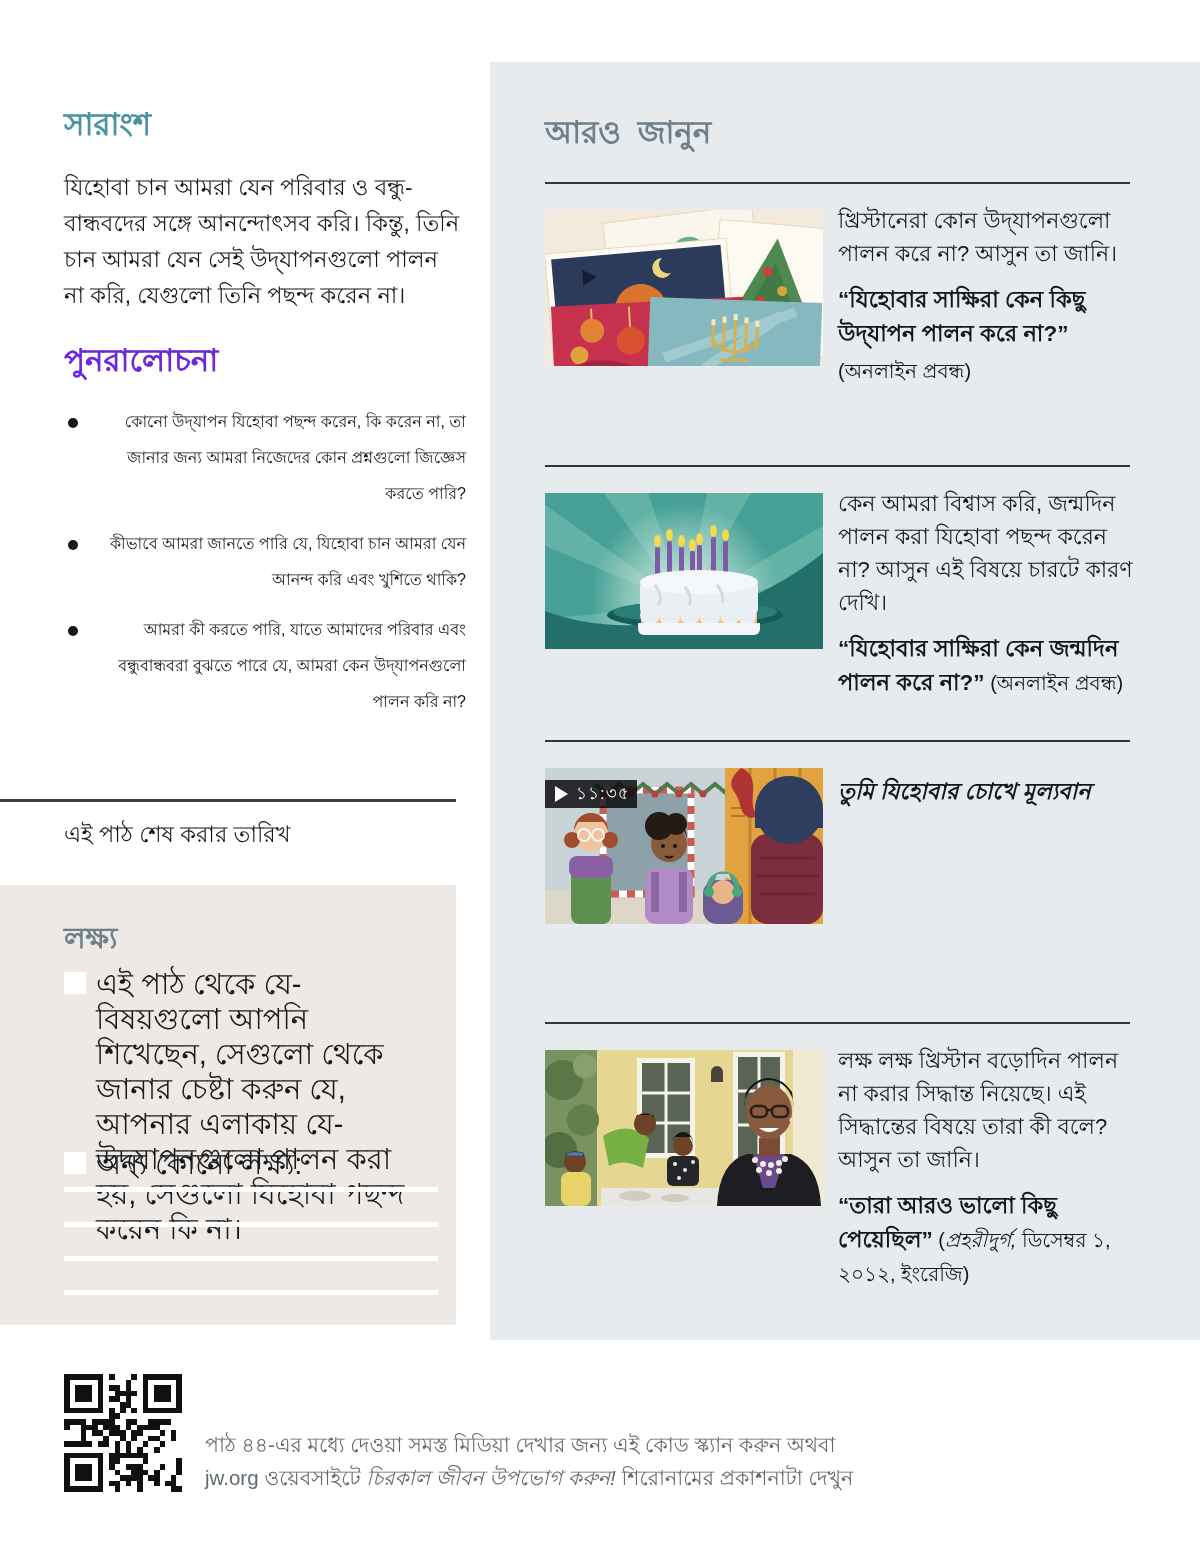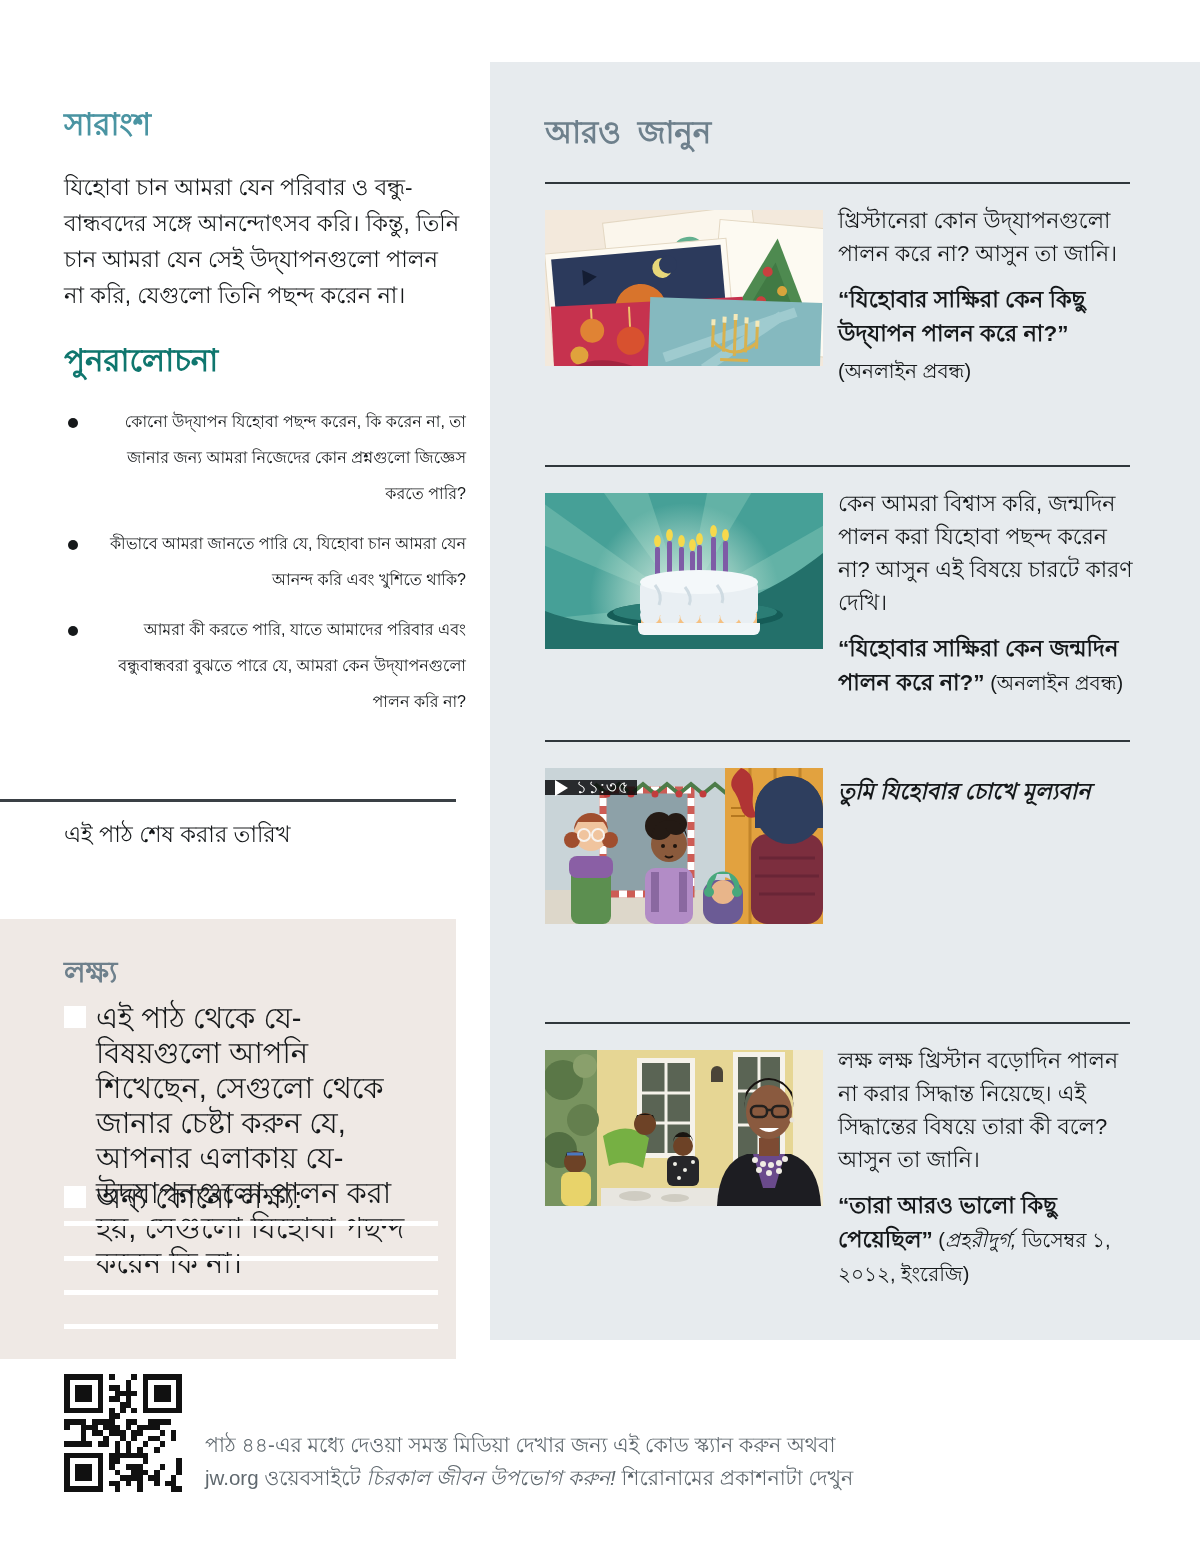--- a/index.html
+++ b/index.html
@@ -3,27 +3,27 @@
 <meta charset="utf-8">
 <style>
   html,body{margin:0;padding:0;background:#ffffff;}
   .page{
     position:relative;width:1200px;height:1543px;overflow:hidden;
     background:#ffffff;font-family:"Liberation Sans",sans-serif;color:#15181a;padding-left:39px;
   }
   
   .h-teal{position:absolute;left:64px;top:100px;font-size:31px;font-weight:bold;color:#4a94a2;}
   .summary-para{position:absolute;left:64px;top:170px;width:398px;font-size:22.5px;line-height:36px;}
-  .h-slate{position:absolute;left:64px;top:336px;font-size:31px;font-weight:bold;color:#0f766e;}
+  .h-slate{position:absolute;left:64px;top:336px;font-size:31px;font-weight:bold;color:#6d28d9;}
   .review-list{position:absolute;left:64px;top:404px;width:402px;}
   .bullet{position:relative;padding-left:38px;margin-bottom:14px;font-size:16px;line-height:36px;text-align:right;}
   .bullet::before{content:"";position:absolute;left:4px;top:14px;width:10px;height:10px;border-radius:50%;background:#15181a;}
   .date-rule{position:absolute;left:0;top:799px;width:456px;height:0;border-top:3px solid #3a4045;}
   .date-label{position:absolute;left:64px;top:817px;font-size:22.5px;}
-  .goal-box{position:absolute;left:0;top:919px;width:456px;height:440px;background:#efe9e5;}
+  .goal-box{position:absolute;left:0;top:885px;width:456px;height:440px;background:#efe9e5;}
   .goal-heading{position:absolute;left:64px;top:30px;font-size:29px;font-weight:bold;color:#6e808c;}
   .goal-item{position:absolute;left:64px;width:352px;}
   .goal-item .cbx{position:absolute;left:0;top:5px;width:22px;height:22px;background:#ffffff;}
   .goal-item .gtxt{display:block;margin-left:32px;font-size:29px;line-height:35px;}
   .goal-item1{top:82px;}
   .goal-item2{top:262px;}
   .write-line{position:absolute;left:64px;width:374px;height:5px;background:#ffffff;}
   
   .qr{position:absolute;left:64px;top:1374px;width:118px;height:118px;}
   .qr svg{display:block;width:100%;height:100%;}
@@ -35,21 +35,21 @@
   .sep{position:absolute;left:55px;width:585px;height:0;border-top:2px solid #30373c;}
   .item-img{position:absolute;left:55px;width:278px;height:156px;overflow:hidden;}
   .item-img svg{display:block;width:100%;height:100%;}
   .item-text{position:absolute;left:348px;width:302px;}
   .item-desc{font-size:22px;line-height:33px;}
   .item-title{font-size:22.5px;line-height:34px;font-weight:bold;margin-top:13px;}
   .item-title.ital{font-style:italic;}
   .item-note{font-size:20px;margin-top:5px;}
   .note-inline{font-weight:normal;font-size:20px;}
   .note-inline .ital{font-style:italic;}
-  .badge{position:absolute;left:0;top:12px;width:92px;height:15px;background:rgba(10,10,12,0.84);display:flex;align-items:center;}
+  .badge{position:absolute;left:0;top:12px;width:92px;height:28px;background:rgba(10,10,12,0.84);display:flex;align-items:center;}
   .badge .tri{width:0;height:0;border-left:13px solid #ffffff;border-top:8px solid transparent;border-bottom:8px solid transparent;margin-left:10px;}
   .badge .dur{color:#ffffff;font-size:17px;margin-left:8px;letter-spacing:1px;}
 </style>
 </head>
 <body>
 
 <div class="page">
 
   <div class="h-teal">সারাংশ</div>
   <div class="summary-para">যিহোবা চান আমরা যেন পরিবার ও বন্ধু-বান্ধবদের সঙ্গে আনন্দোৎসব করি। কিন্তু, তিনি চান আমরা যেন সেই উদ্‌যাপনগুলো পালন না করি, যেগুলো তিনি পছন্দ করেন না।</div>

